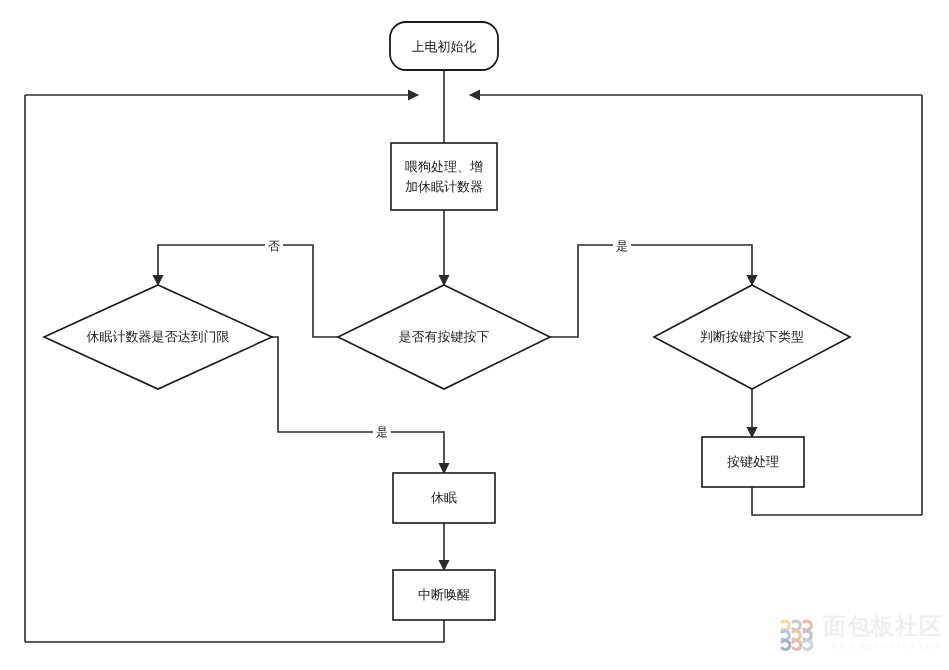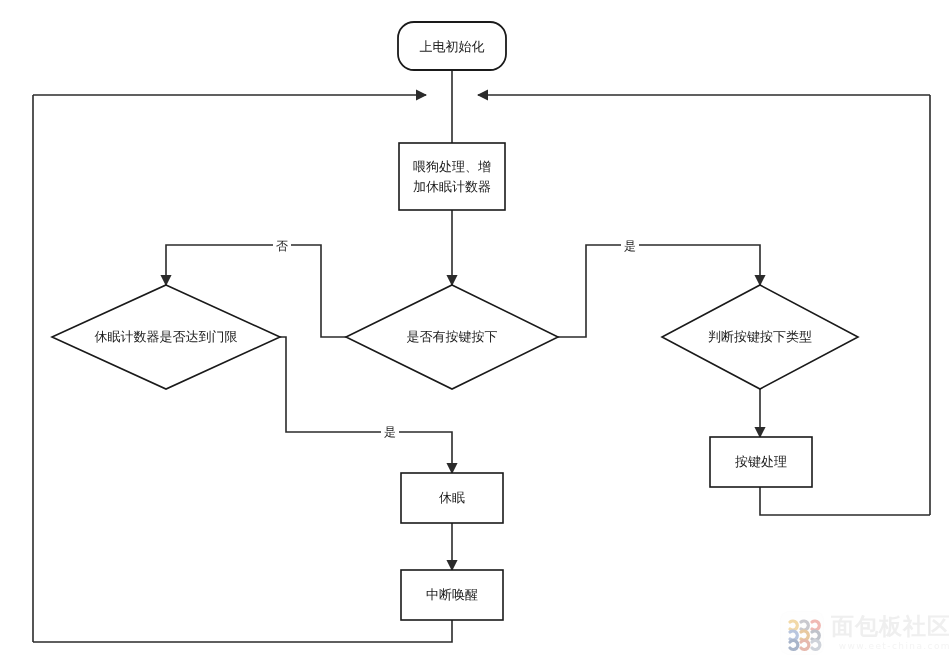--- a/index.html
+++ b/index.html
@@ -10,21 +10,21 @@
   body {
     width: 949px;
     height: 670px;
     position: relative;
     overflow: hidden;
     font-family: "DejaVu Sans", "Liberation Sans", sans-serif;
   }
   #flow-root {
     position: absolute;
     top: 0;
-    left: 8px;
+    left: 0;
     width: 839px;
     height: 670px;
     text-align: right;
   }
   svg { display: block; }
   .node-shape {
     fill: #ffffff;
     stroke: #1a1a1a;
     stroke-width: 1.6;
   }

